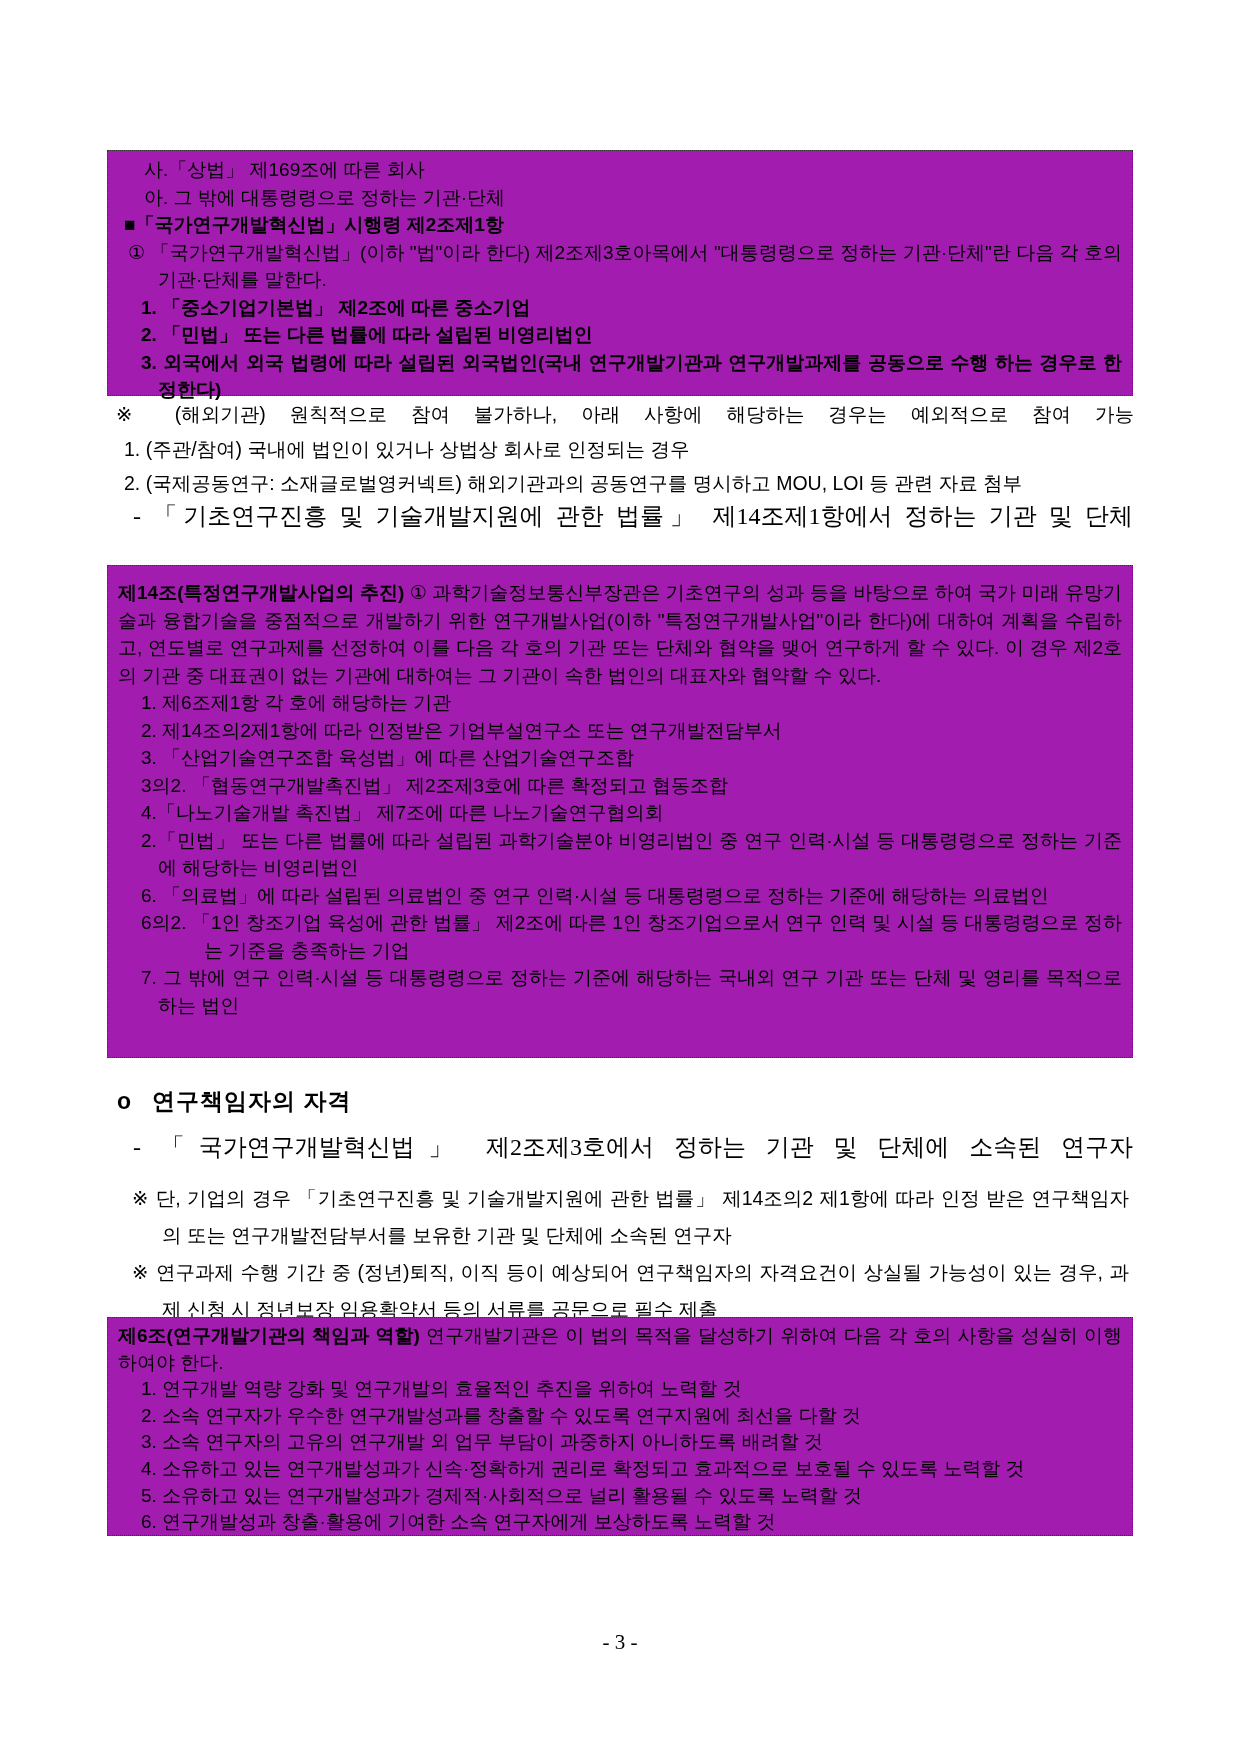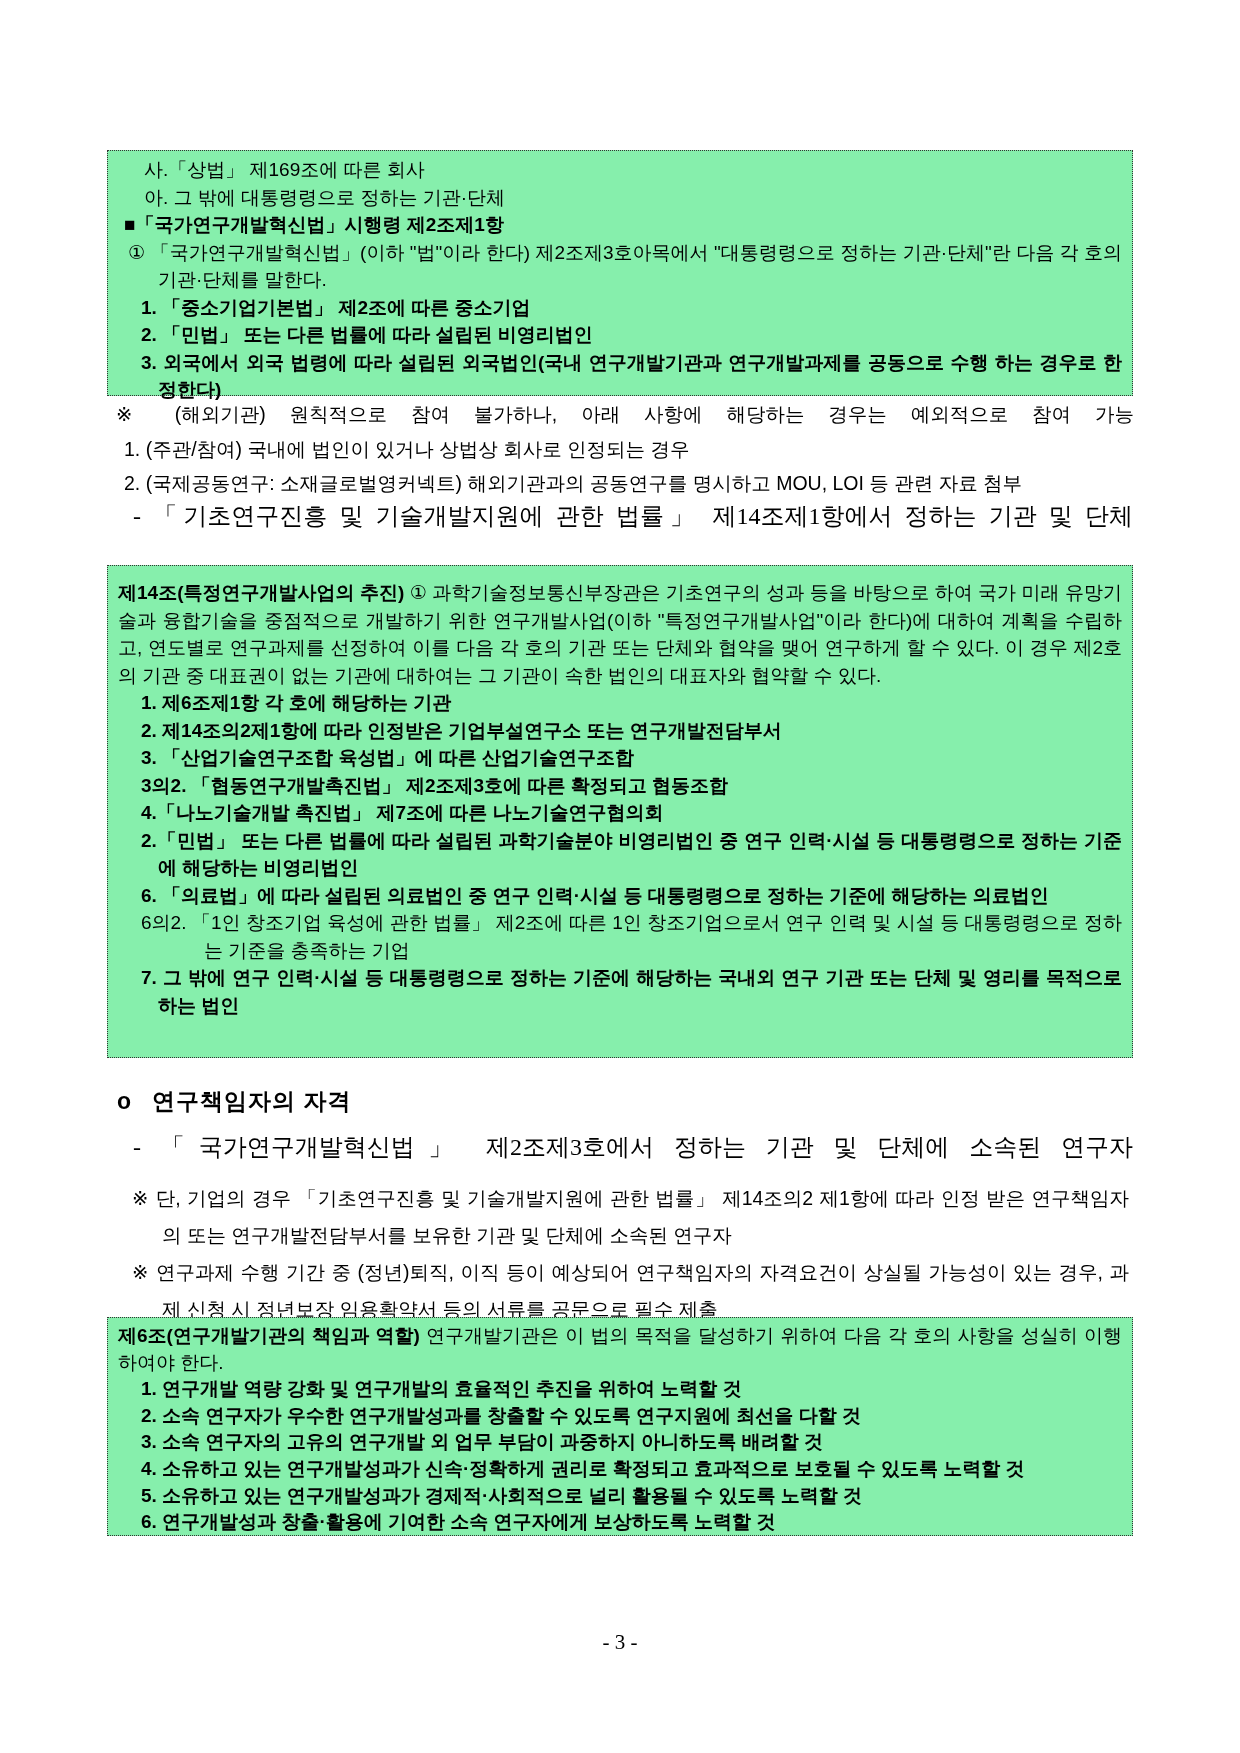--- a/index.html
+++ b/index.html
@@ -11,21 +11,21 @@
     background:#ffffff;
     color:#000;
     font-family:"Liberation Sans","DejaVu Sans",sans-serif;
     overflow:hidden;
   }
   .abs { position:absolute; }
 
   
   .law-box {
     border:1px dotted #333;
-    background:#86efac;
+    background:#a21caf;
   }
   .g { font-size:19px; line-height:27.5px; }
 
   
   .box1 { left:107px; top:150px; width:1026px; height:246px; padding:5px 10px 0 10px; }
   .b1-sub { padding-left:26px; }
   .b1-title { padding-left:6px; font-weight:bold; }
   .b1-clause { padding-left:40px; text-indent:-30px; text-align:justify; }
   .b1-item { padding-left:40px; text-indent:-17px; text-align:justify;font-weight:bold; }
 
@@ -37,21 +37,21 @@
   .serif-line {
     font-family:"Liberation Serif","DejaVu Serif",serif;
     font-size:24px;
     line-height:32px;
   }
   .sl1 { left:107px; top:500px; width:1026px; padding-left:26px; text-align:justify; text-align-last:justify; }
 
   
   .box2 { left:107px; top:565px; width:1026px; height:493px; padding:13px 10px 0 10px; }
   .intro { text-align:justify; }
-  .itm { padding-left:40px; text-indent:-17px; text-align:justify;font-weight:bold; }
+  .itm { padding-left:40px; text-indent:-17px; text-align:justify; }
   .itm-deep { padding-left:86px; text-indent:-63px; text-align:justify; }
 
   
   .sec-heading { left:117px; top:1086px; font-size:23px; font-weight:bold; letter-spacing:1px; }
   .sec-heading .bullet { margin-right:20px; }
   .sl2 { left:107px; top:1131px; width:1026px; padding-left:26px; text-align:justify; text-align-last:justify; }
   .qnotes { left:107px; top:1180px; width:1022px; }
   .qnote { font-size:19.5px; line-height:37px; padding-left:55px; text-indent:-30px; text-align:justify; }
   .sl3 { left:99px; top:1336px; width:1026px; padding-left:26px; }
 

